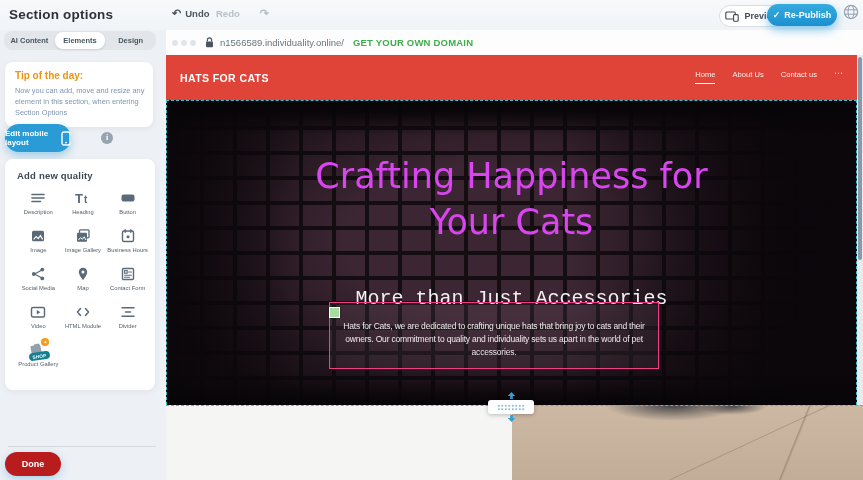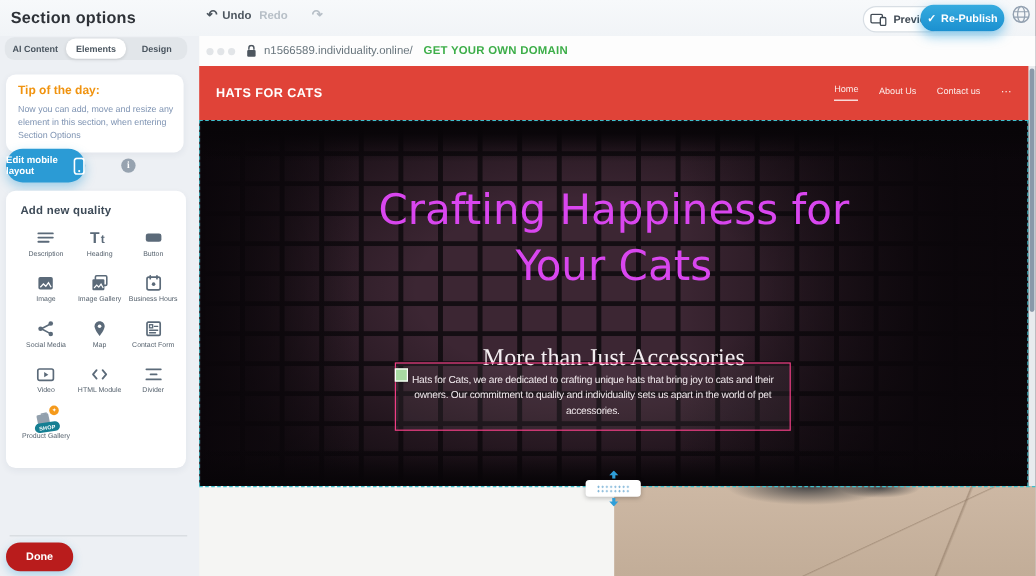--- a/index.html
+++ b/index.html
@@ -44,34 +44,34 @@
   .preview{position:absolute;left:166px;top:30px;width:697px;height:450px;background:#e8ebee;}
   .browser-bar{position:absolute;left:0;top:0;width:697px;height:25px;background:#fdfdfd;display:flex;align-items:center;}
   .win-dots{display:flex;gap:3px;margin-left:6px;}
   .win-dots span{width:6px;height:6px;border-radius:50%;background:#e2e5e8;}
   .lock{margin-left:9px;display:flex;align-items:center;}
   .url-text{margin-left:6px;font-size:9.5px;color:#68757d;}
   .domain-cta{margin-left:9px;font-size:9.5px;font-weight:bold;color:#3dae49;letter-spacing:.2px;cursor:pointer;}
 
   .site-header{position:absolute;left:0;top:25px;width:691px;height:45px;background:#e04338;}
   .logo{position:absolute;left:14px;top:17px;font-size:10.5px;font-weight:bold;color:#fff;letter-spacing:.4px;}
-  .site-nav{position:absolute;right:14px;top:15px;display:flex;gap:17px;align-items:flex-end;}
+  .site-nav{position:absolute;right:14px;top:15px;display:flex;gap:17px;align-items:flex-start;}
   .nav-item{font-size:7.6px;color:#fbece9;padding-bottom:4px;cursor:pointer;}
   .nav-item.active{border-bottom:1.5px solid #fff;}
   .nav-more{font-size:9px;color:#fbece9;cursor:pointer;line-height:.8;}
 
   .hero{position:absolute;left:0;top:70px;width:691px;height:305px;box-sizing:border-box;border:1px dashed #3ec0cd;border-bottom:none;background:#161016;overflow:hidden;}
   .hero-pattern{position:absolute;inset:0;background-color:#3c2633;background-image:linear-gradient(to right,#140e13 0 4px,transparent 4px),linear-gradient(to bottom,#140e13 0 4px,transparent 4px);background-size:33px 25px;}
   .hero-vignette{position:absolute;inset:0;background:
     linear-gradient(to bottom,rgba(8,5,8,.95) 0 10px,rgba(8,5,8,0) 34px,rgba(8,5,8,0) 272px,rgba(8,5,8,.9) 298px),
     linear-gradient(to right,rgba(10,6,10,.94) 0,rgba(10,6,10,.6) 8%,rgba(10,6,10,0) 20%,rgba(10,6,10,0) 58%,rgba(10,6,10,.55) 76%,rgba(10,6,10,.93) 90%),
     radial-gradient(ellipse 52% 62% at 47% 46%,rgba(14,9,13,0) 40%,rgba(12,7,11,.55) 78%,rgba(11,7,11,.8) 100%);}
   .hero-heading{position:absolute;left:50%;top:52px;transform:translateX(-50%);width:478px;text-align:center;font-family:"DejaVu Sans",sans-serif;font-size:35px;font-weight:500;line-height:1.32;color:#d946ef;z-index:3;cursor:pointer;}
-  .hero-sub{position:absolute;left:50%;top:186px;transform:translateX(-50%);width:400px;text-align:center;font-family:Liberation Serif, serif;font-size:20px;color:#f3eef1;z-index:3;cursor:pointer;}
-  .hero-textbox{position:absolute;left:162px;top:201px;width:330px;box-sizing:border-box;border:1.5px solid #ef3e84;background:rgba(255,225,245,.06);padding:7px 3px 8px;text-align:center;font-size:8.5px;letter-spacing:-.2px;line-height:1.55;color:#f0e8ec;z-index:3;cursor:pointer;}
+  .hero-sub{position:absolute;left:50%;top:186px;transform:translateX(-50%);width:400px;text-align:center;font-family:Liberation Mono, monospace;font-size:20px;color:#f3eef1;z-index:3;cursor:pointer;}
+  .hero-textbox{position:absolute;left:162px;top:201px;width:330px;box-sizing:border-box;border:1.5px solid #ef3e84;background:rgba(255,225,245,.06);padding:17px 3px 8px;text-align:center;font-size:8.5px;letter-spacing:-.2px;line-height:1.55;color:#f0e8ec;z-index:3;cursor:pointer;}
   .tb-handle{position:absolute;left:-1px;top:4px;width:9px;height:9px;background:#a8dba2;border:1.5px solid #fff;box-shadow:0 0 2px rgba(0,0,0,.4);}
 
   .section-line{position:absolute;left:0;top:375px;width:697px;border-top:1px dashed #3ec0cd;z-index:6;}
   .next-section{position:absolute;left:0;top:375px;width:697px;height:75px;background:#f5f5f3;}
   .next-image{position:absolute;right:0;top:0;width:351px;height:75px;background-color:#c8b29d;background-image:
     radial-gradient(ellipse 95px 22px at 46% 0%,rgba(56,58,61,.95),rgba(56,58,61,0) 72%),
     radial-gradient(ellipse 48px 12px at 63% 2%,rgba(56,58,61,.85),rgba(56,58,61,0) 70%),
     linear-gradient(112deg,transparent 0 77.8%,rgba(138,116,96,.55) 78.1%,transparent 78.7%),
     linear-gradient(155deg,transparent 0 61.8%,rgba(138,116,96,.45) 62.1%,transparent 62.7%),
     linear-gradient(#cdb8a4,#c2ad98);}

